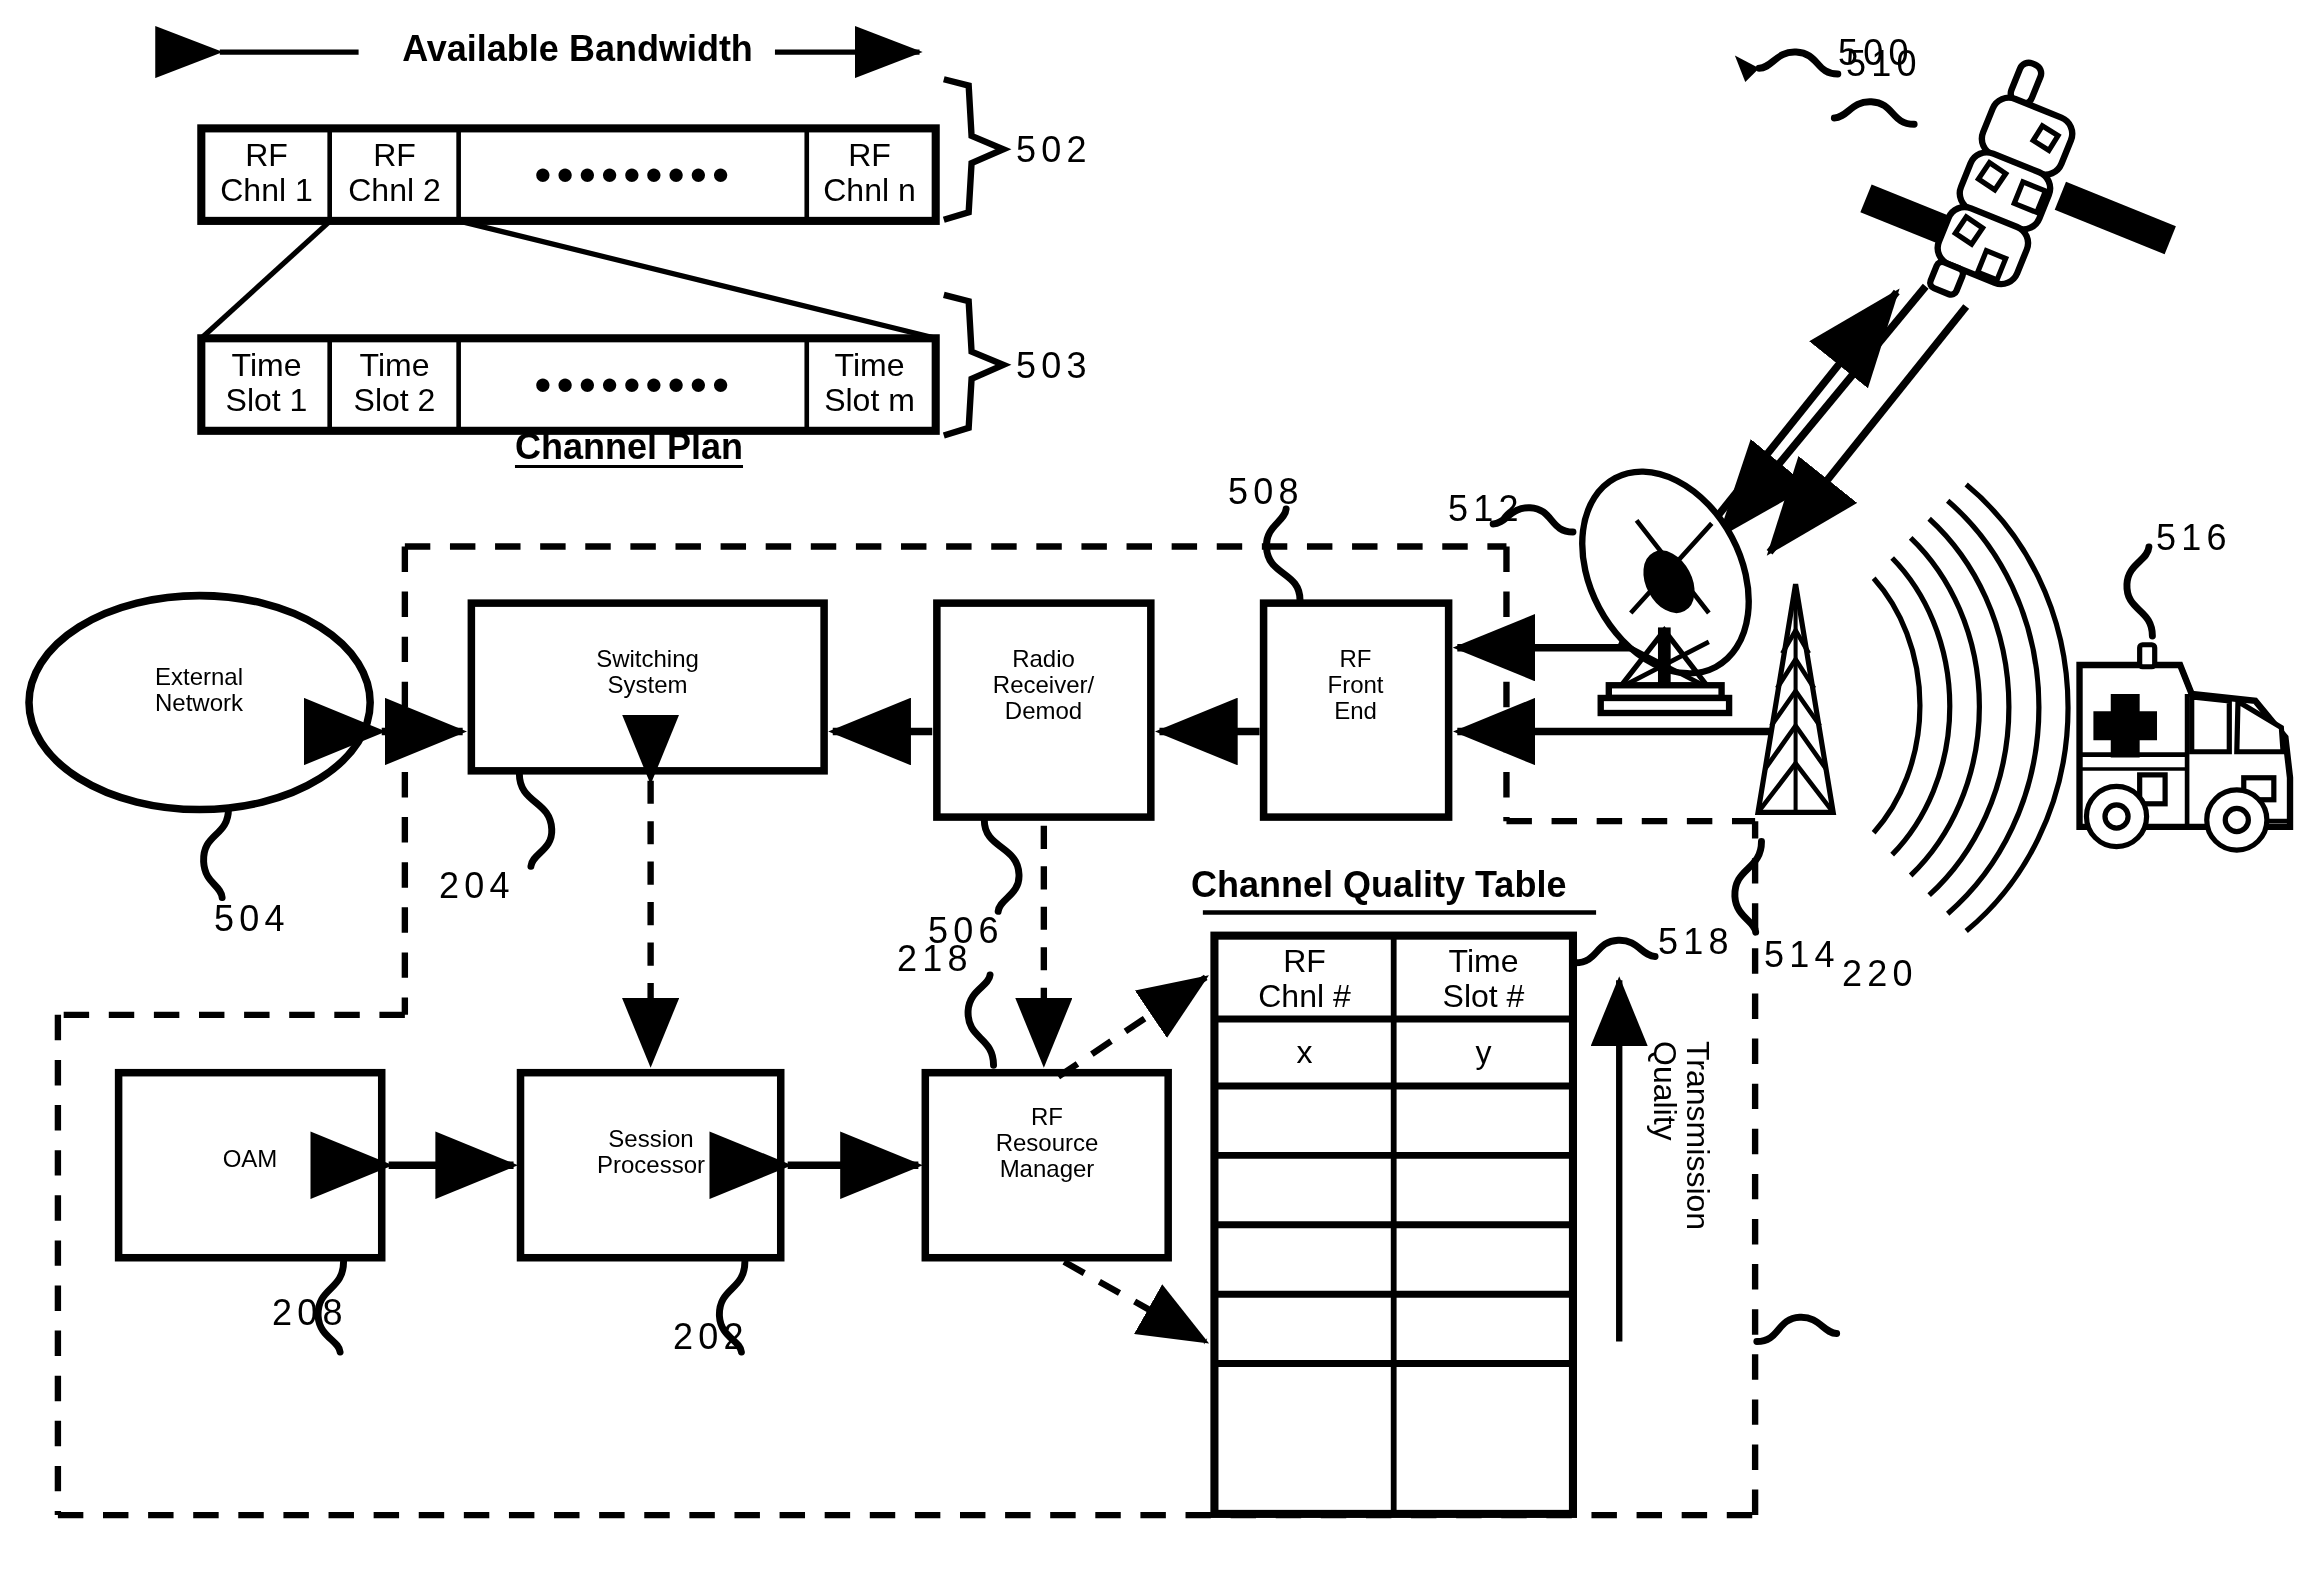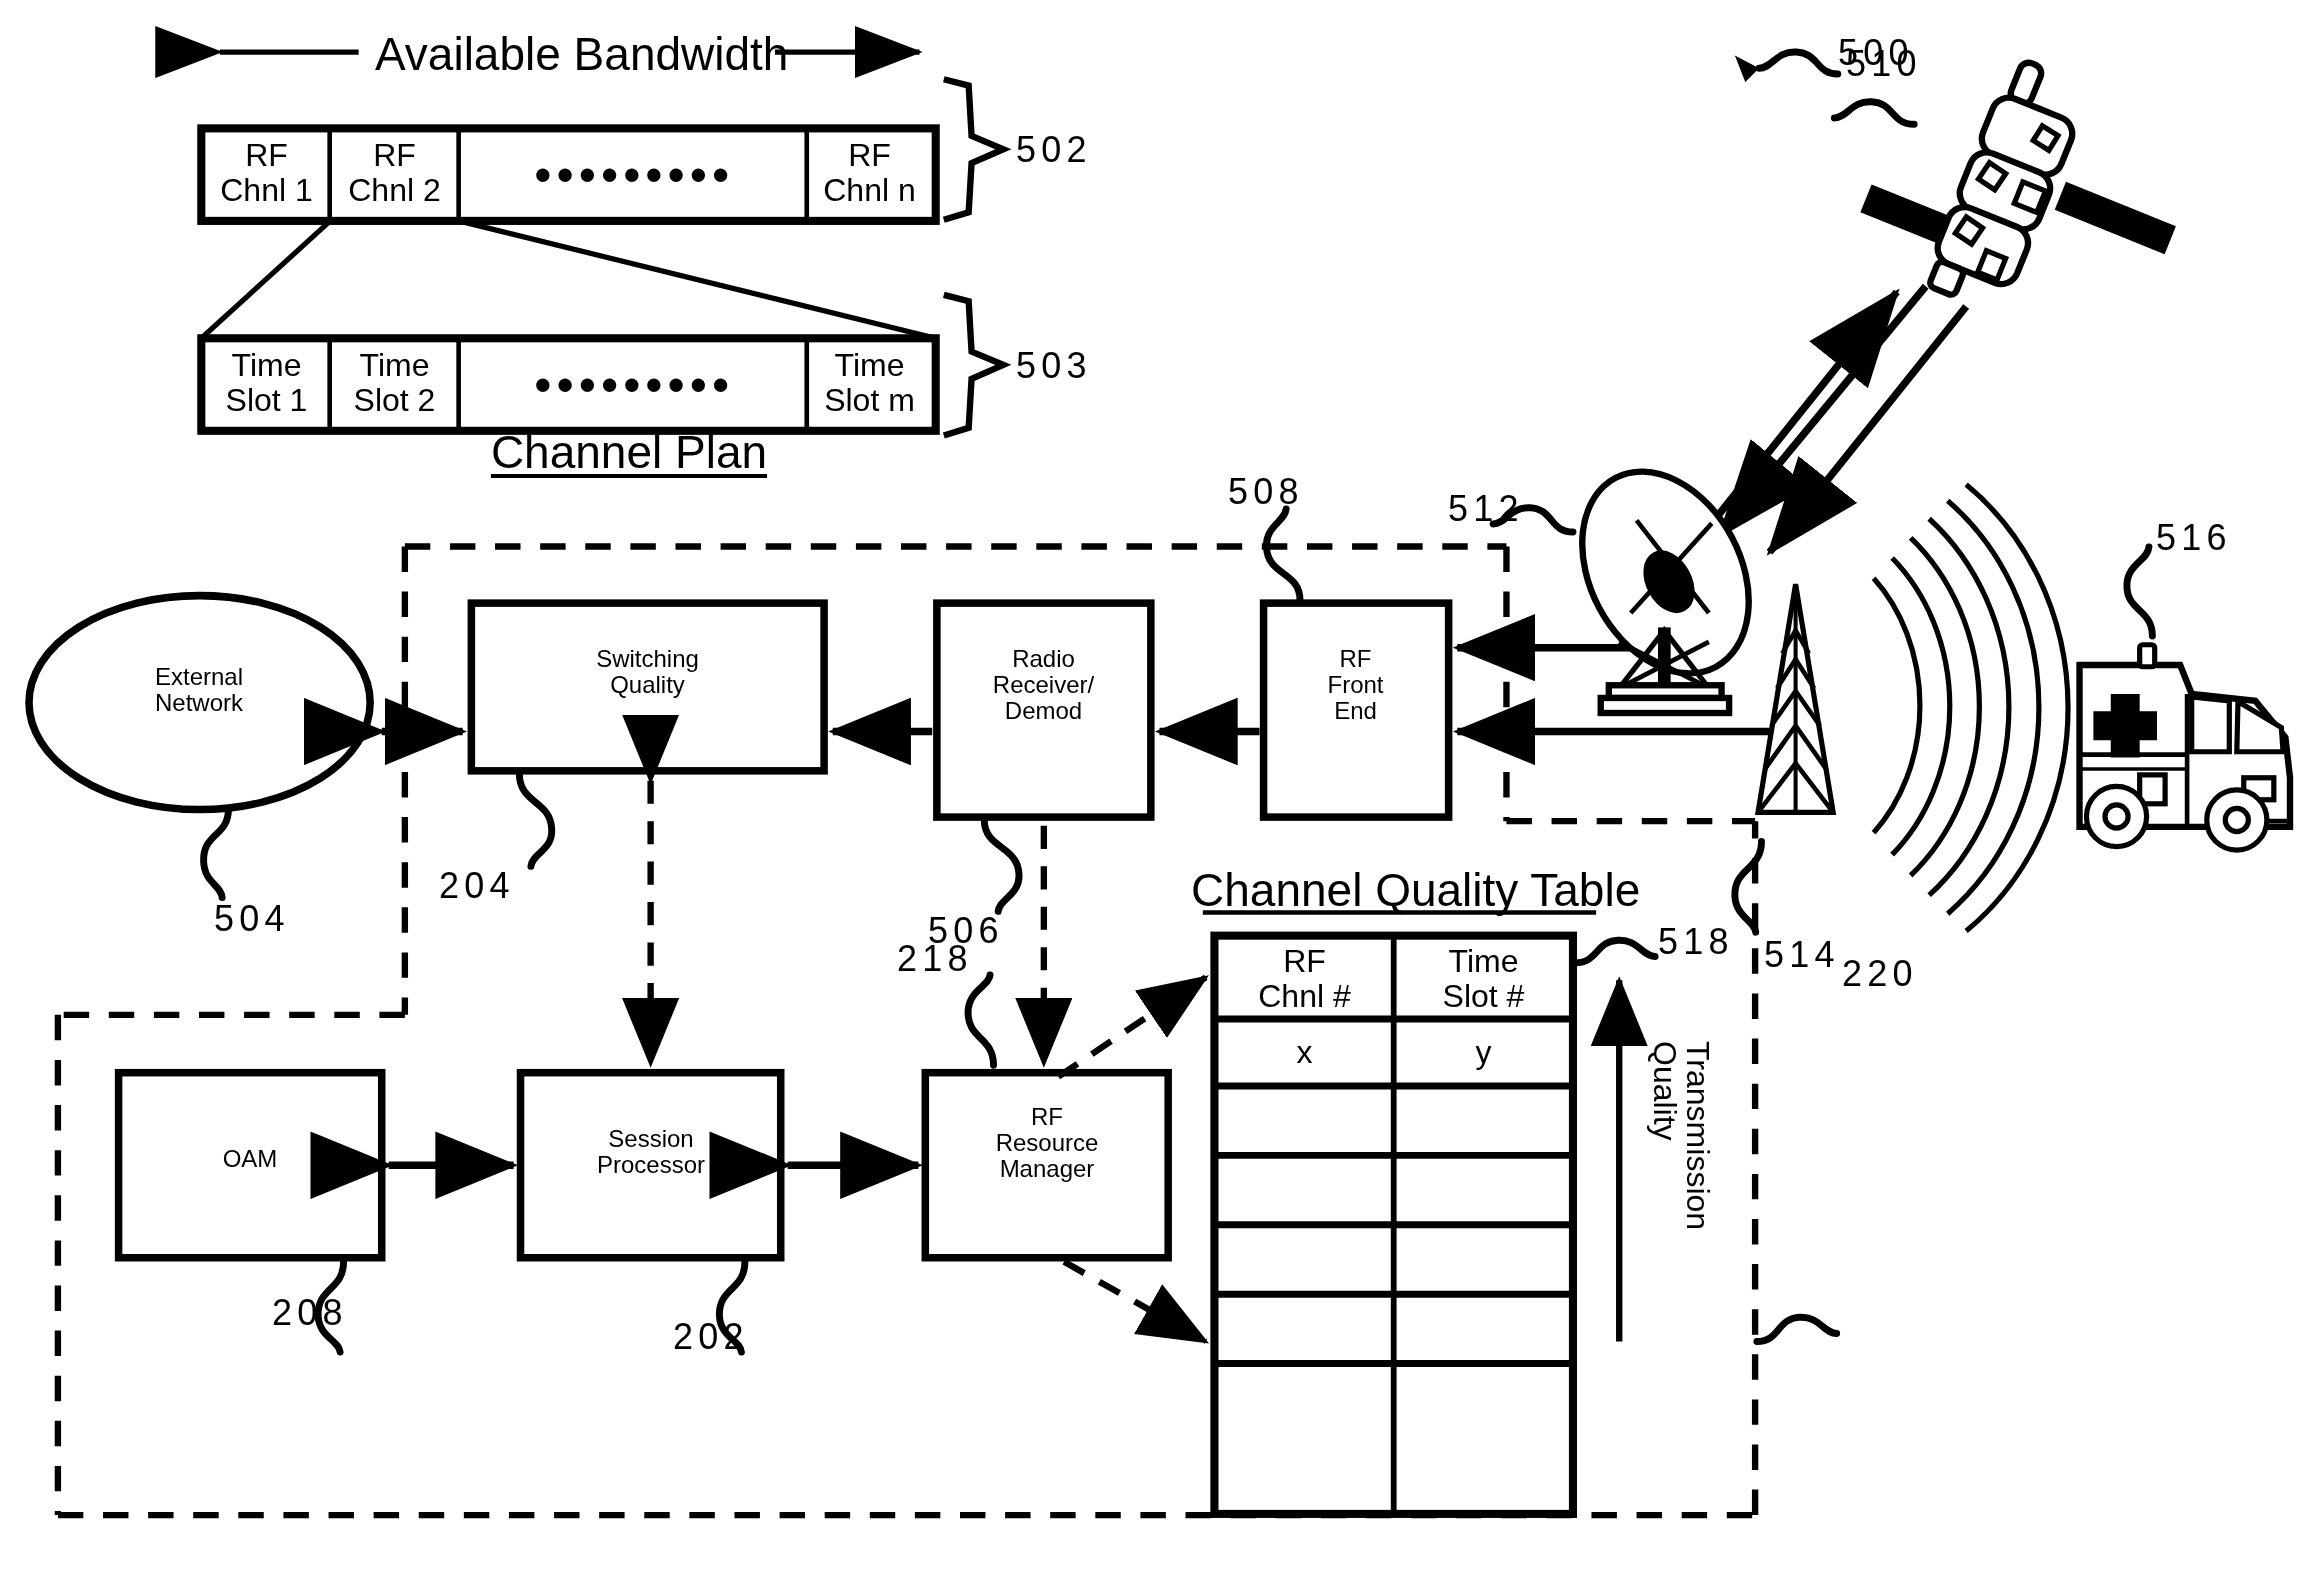--- a/index.html
+++ b/index.html
@@ -40,22 +40,22 @@
     font-size: 24px;
     font-weight: 400;
     text-align: center;
   }
   .cellabel {
     font-size: 32px;
     font-weight: 400;
     text-align: center;
   }
   .bigtitle {
-    font-size: 46px;
-    font-weight: 400;
+    font-size: 36px;
+    font-weight: 700;
   }
   .underline { text-decoration: underline; text-underline-offset: 5.8px; }
   .vertical {
     writing-mode: vertical-rl;
     text-orientation: mixed;
     font-size: 32px;
     line-height: 1.05;
   }
 </style>
 </head>
@@ -324,21 +324,21 @@
 
   <div class="txt bigtitle underline" style="left:450px; top:428px; width:358px; text-align:center;">Channel Plan</div>
 
   <div class="txt refnum" style="left:1016px; top:131px;">502</div>
   <div class="txt refnum" style="left:1016px; top:347px;">503</div>
 
   <div class="txt blocklabel" style="left:46px; top:664px; width:306px;">External
 Network</div>
 
   <div class="txt blocklabel" style="left:480px; top:646px; width:335px;">Switching
-Quality</div>
+System</div>
 
   <div class="txt blocklabel" style="left:940px; top:646px; width:207px;">Radio
 Receiver/
 Demod</div>
 
   <div class="txt blocklabel" style="left:1266px; top:646px; width:179px;">RF
 Front
 End</div>
 
   <div class="txt blocklabel" style="left:124px; top:1146px; width:252px;">OAM</div>

